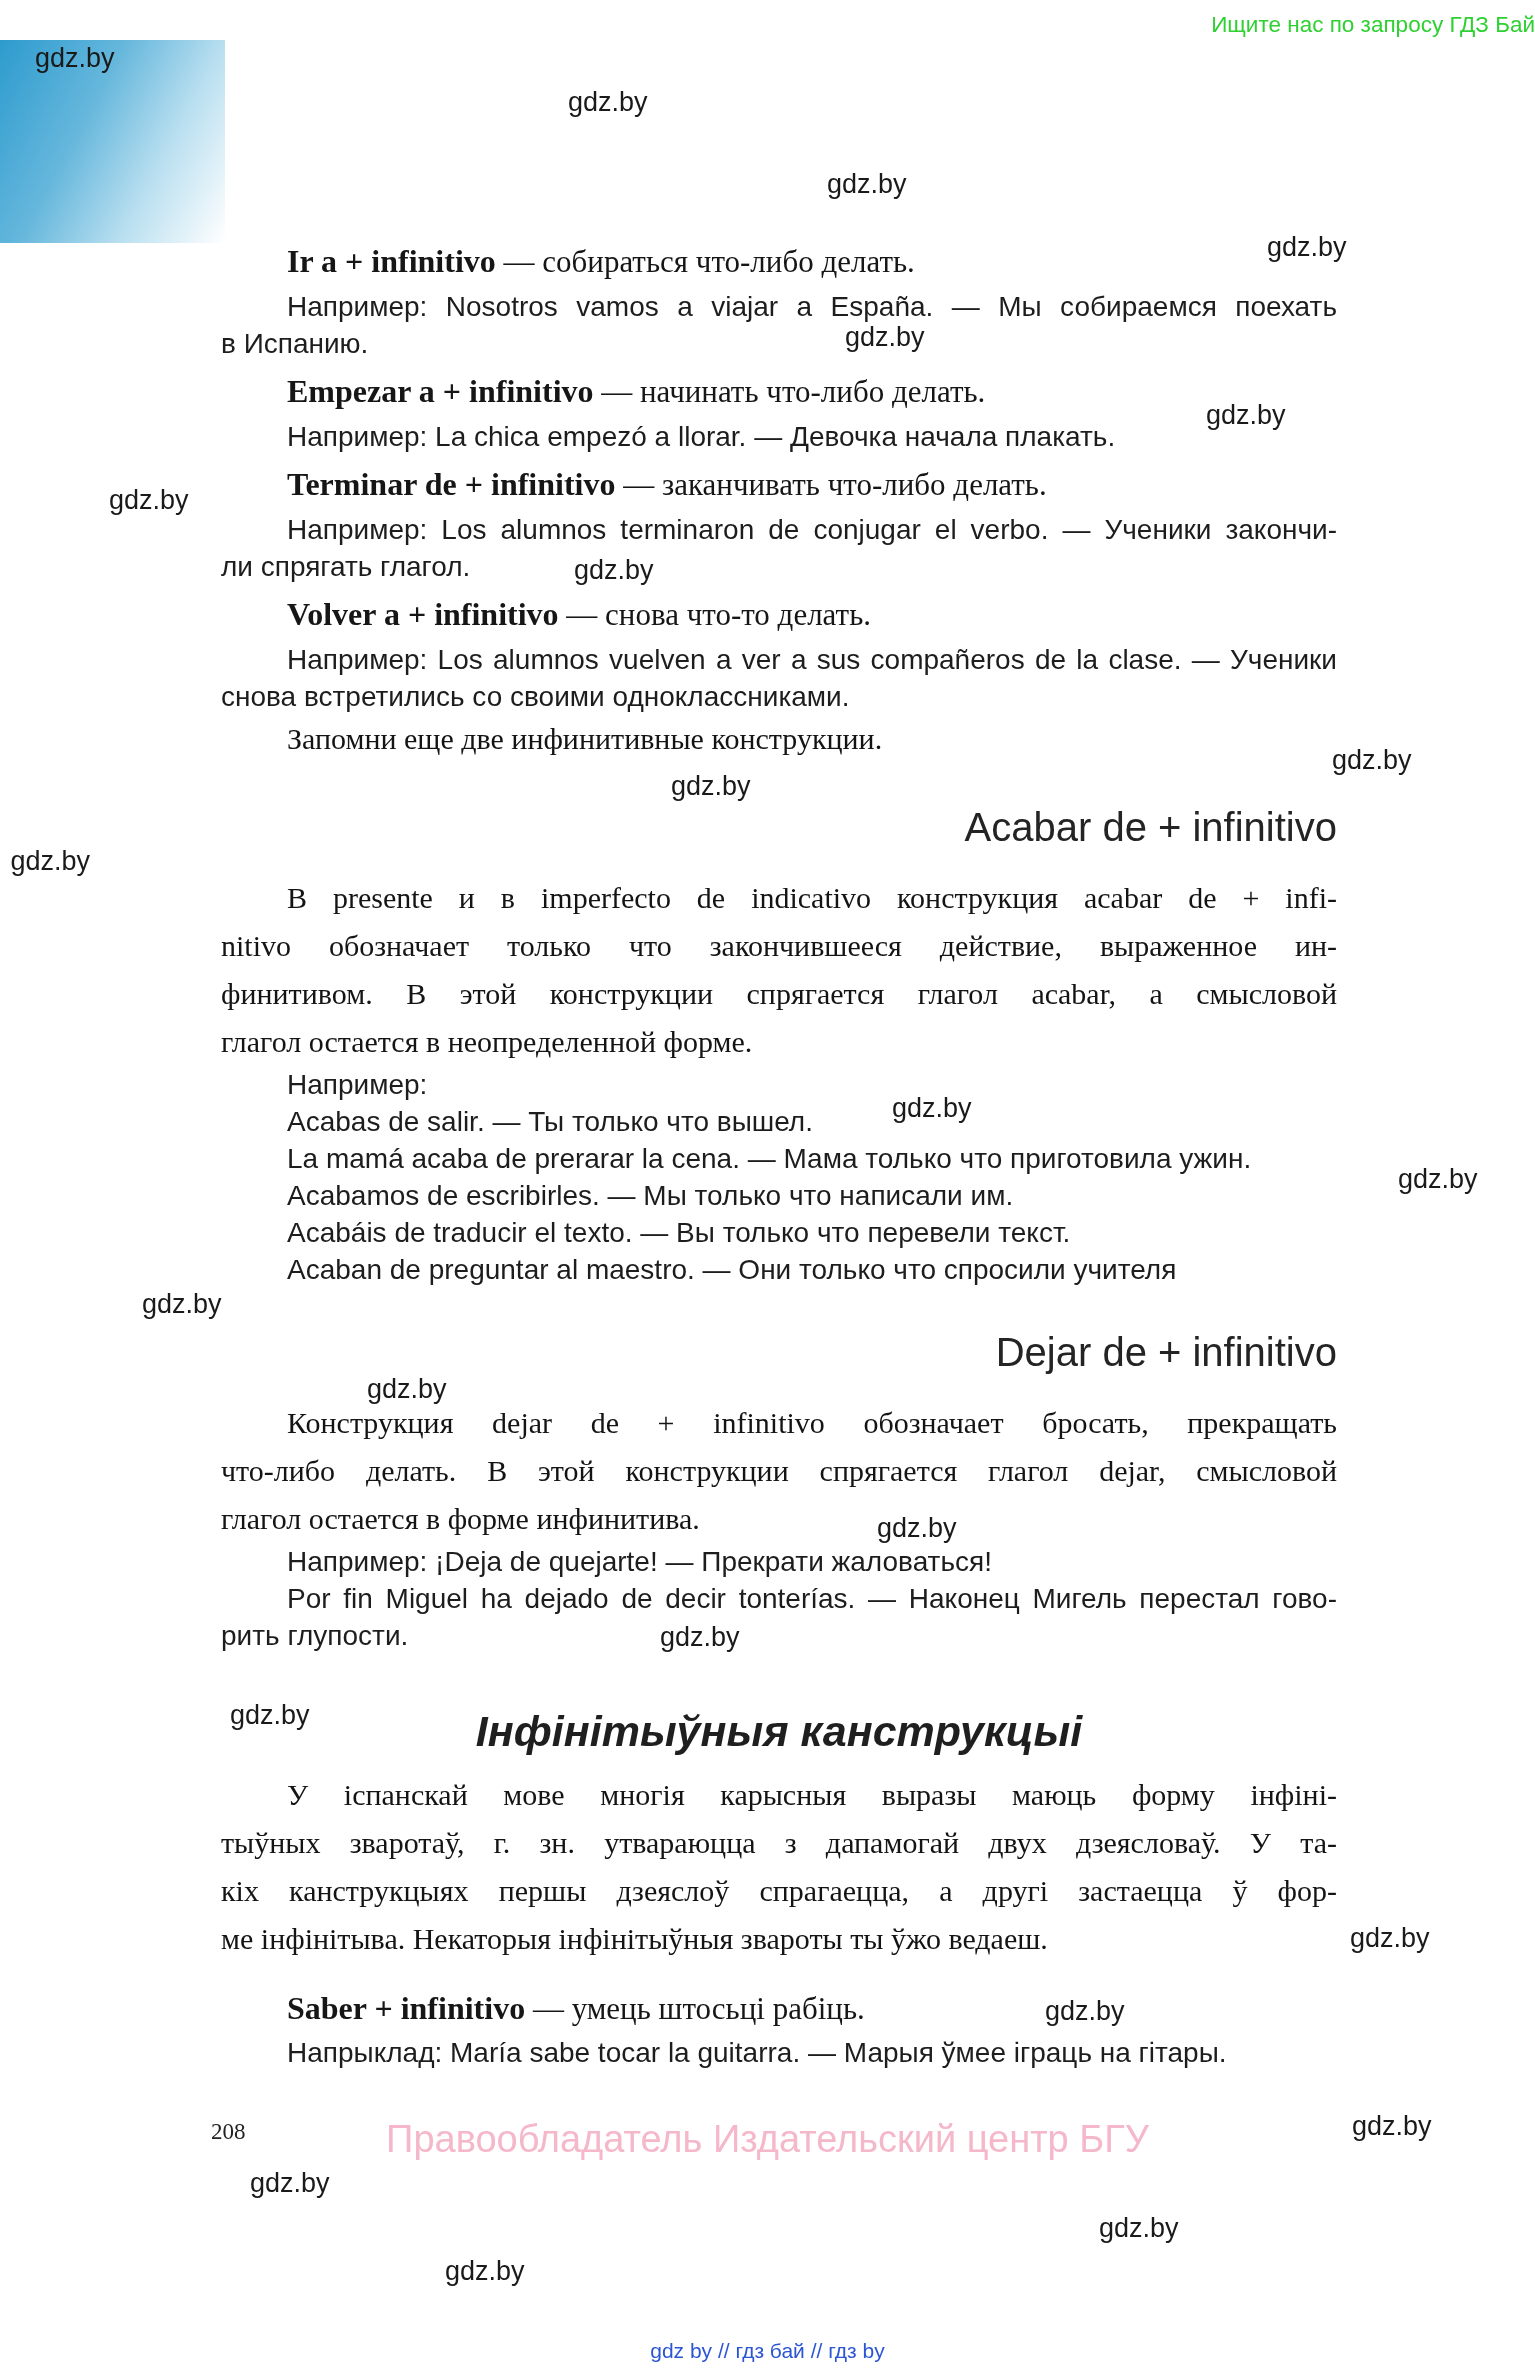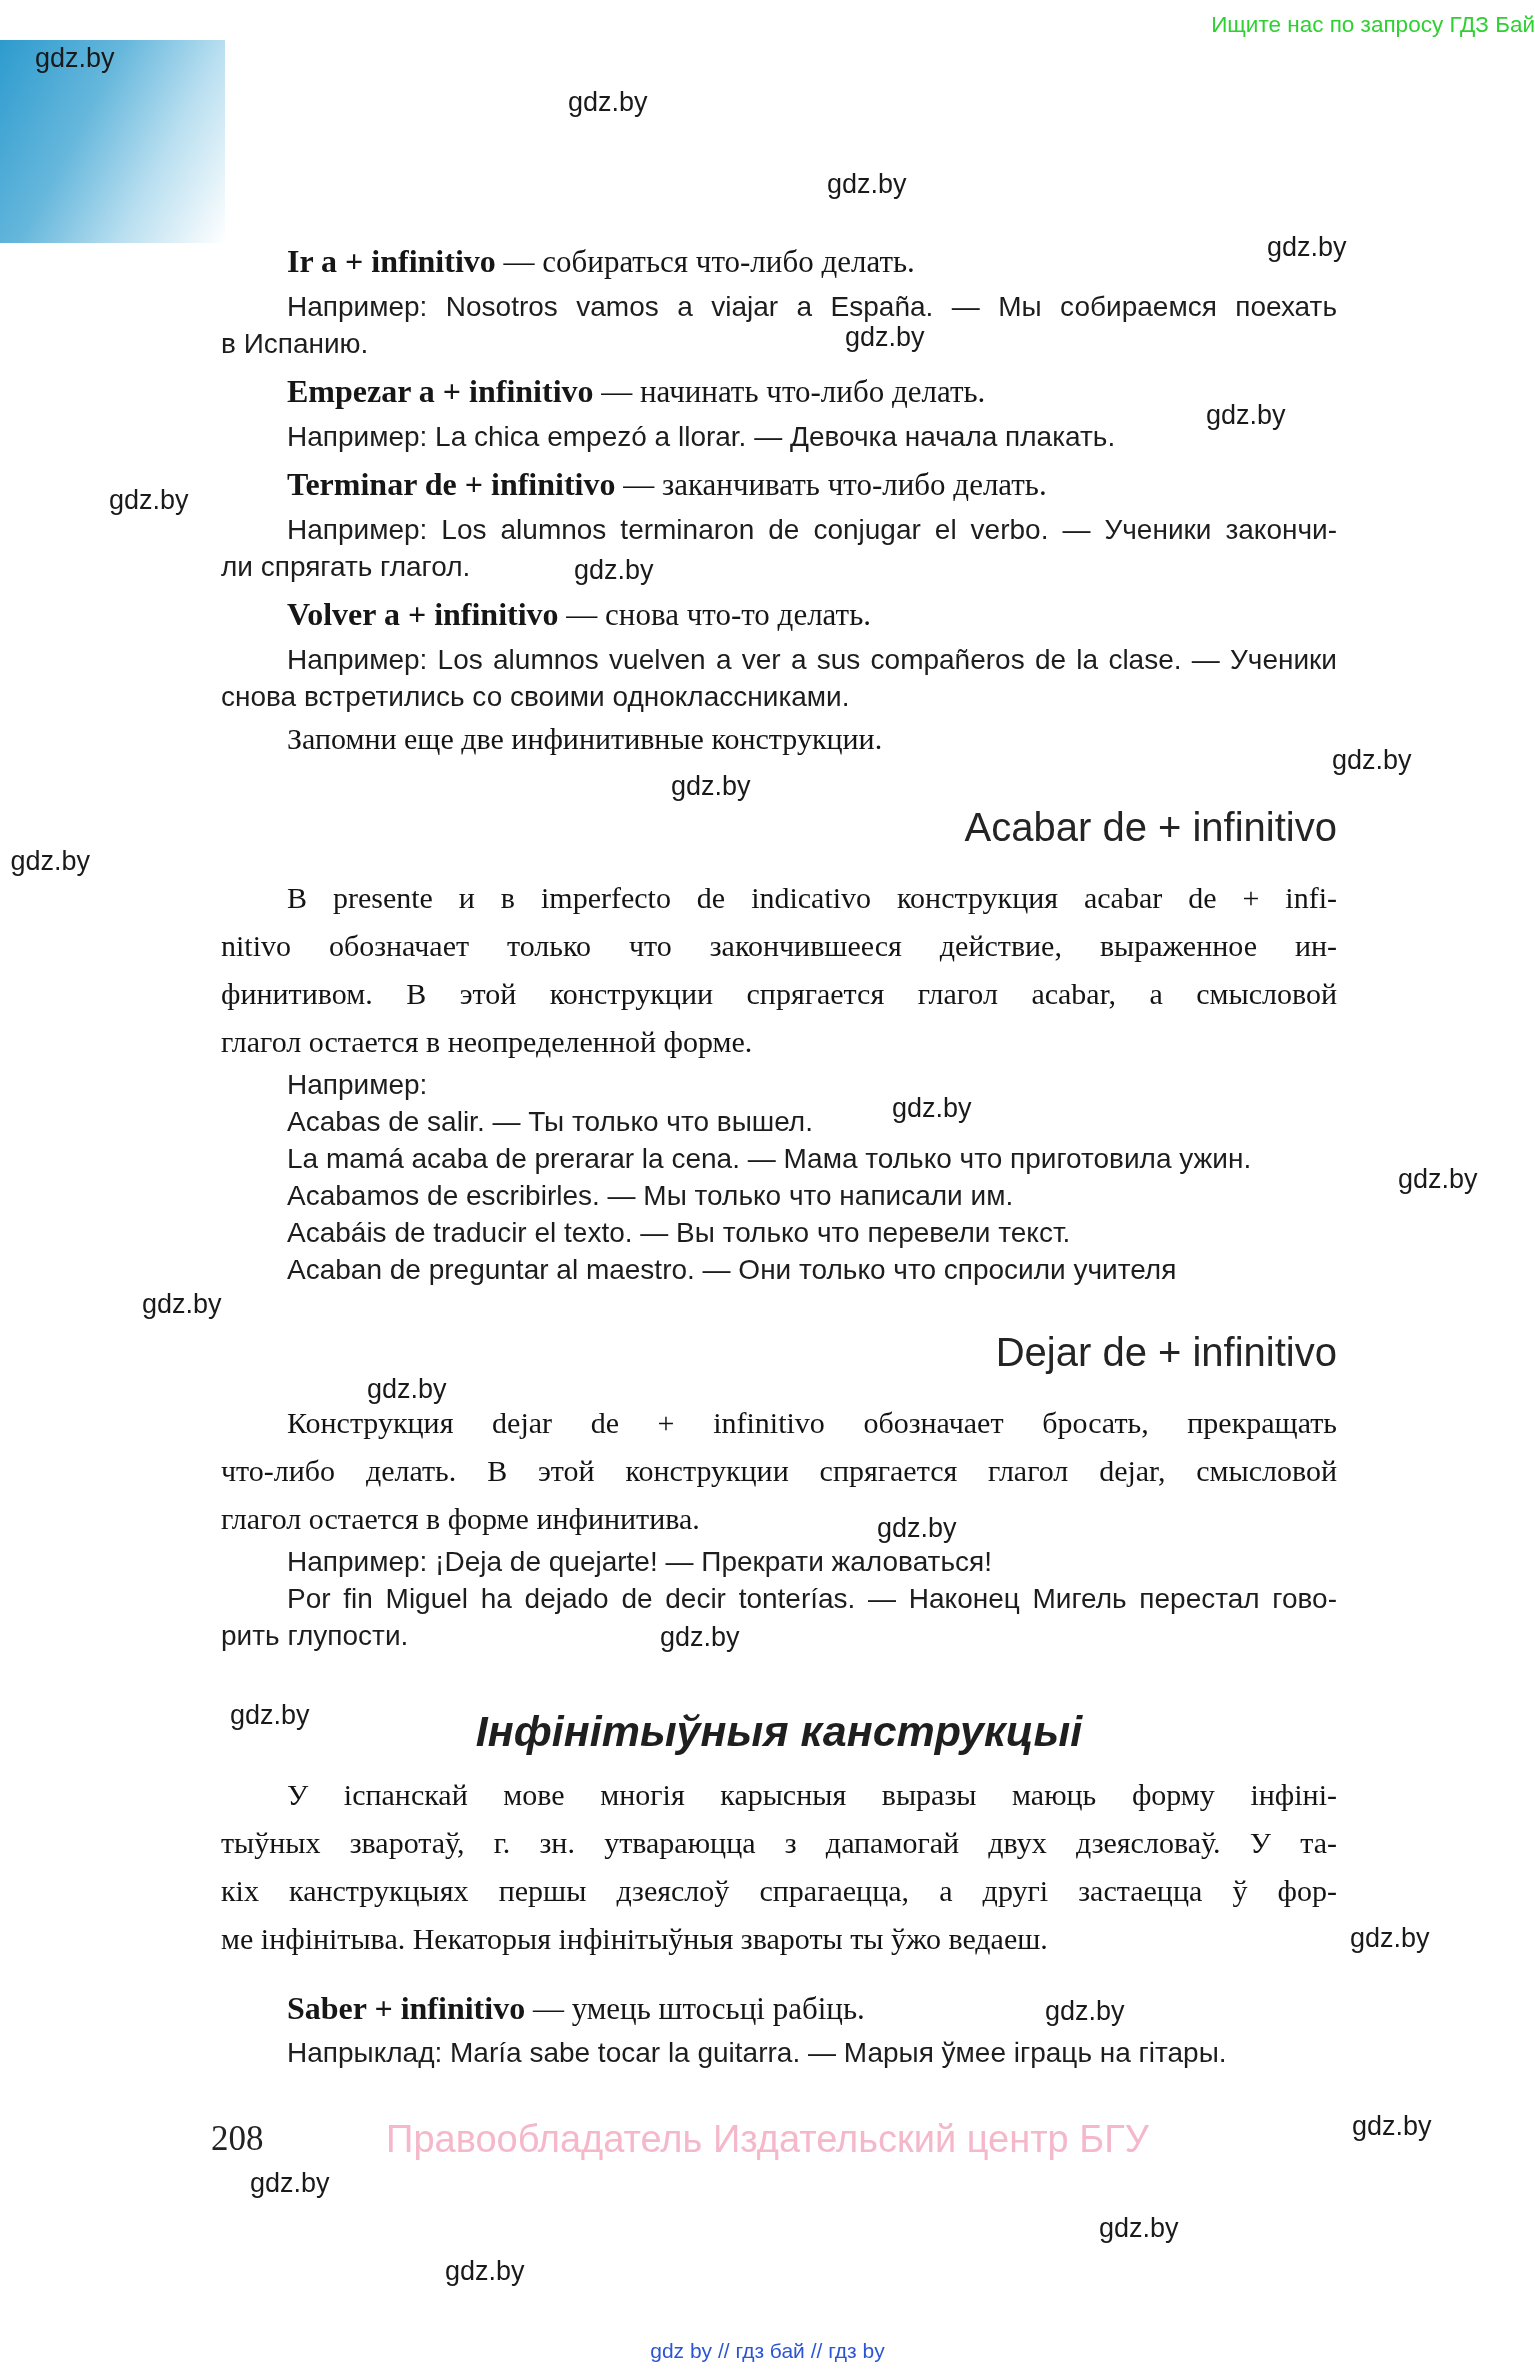--- a/index.html
+++ b/index.html
@@ -37,21 +37,21 @@
     font-family:"Liberation Sans", sans-serif;font-size:40px;line-height:52px;
     text-align:right;color:#242424;margin:38px 0 21px 0;font-weight:400;
   }
   .b-heading-it{
     font-family:"Liberation Sans", sans-serif;font-size:43px;line-height:55px;
     text-align:center;color:#1f1f1f;margin:50px 0 12px 0;font-weight:700;font-style:italic;
   }
   
   .pagenum{
     position:absolute;left:211px;top:2119px;
-    font-family:"Liberation Serif", serif;font-size:35px;color:#222;
+    font-family:"Liberation Serif", serif;font-size:23px;color:#222;
   }
   .copyright{
     position:absolute;top:2118px;left:50%;transform:translateX(-50%);
     font-family:"Liberation Sans", sans-serif;font-size:38px;color:#f5b7ca;white-space:nowrap;
   }
   .footerlinks{
     position:absolute;top:2339px;left:0;width:100%;text-align:center;
     font-family:"Liberation Sans", sans-serif;font-size:21px;color:#2b55d3;
   }
 </style>

